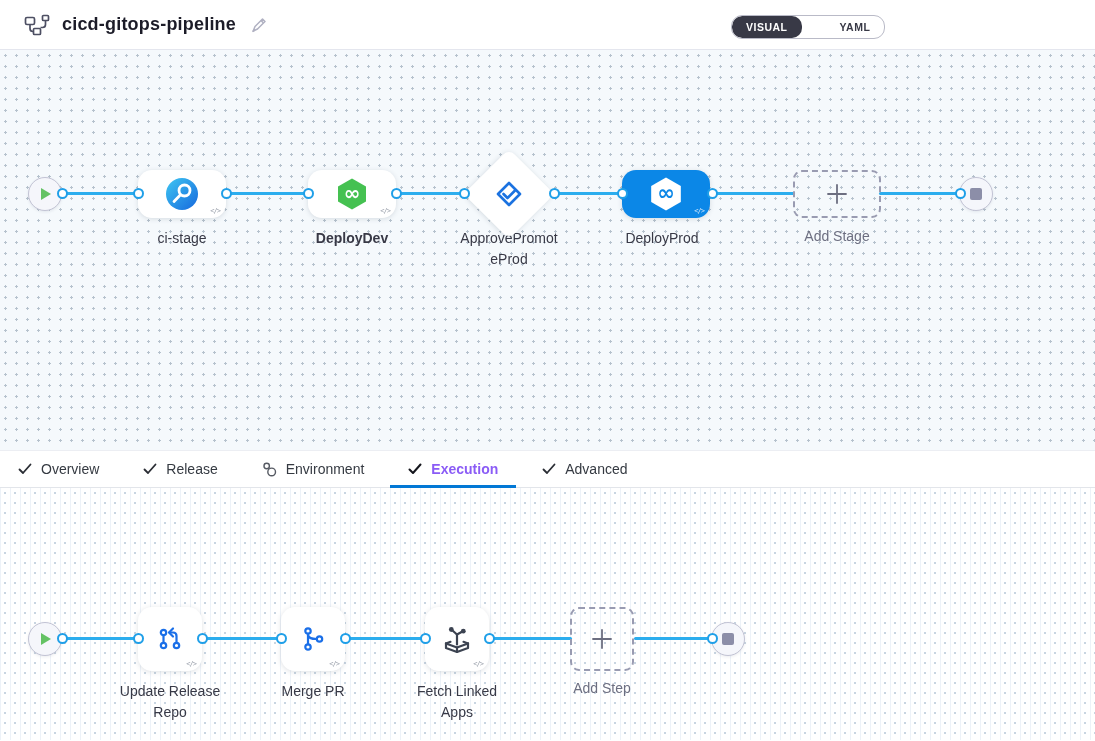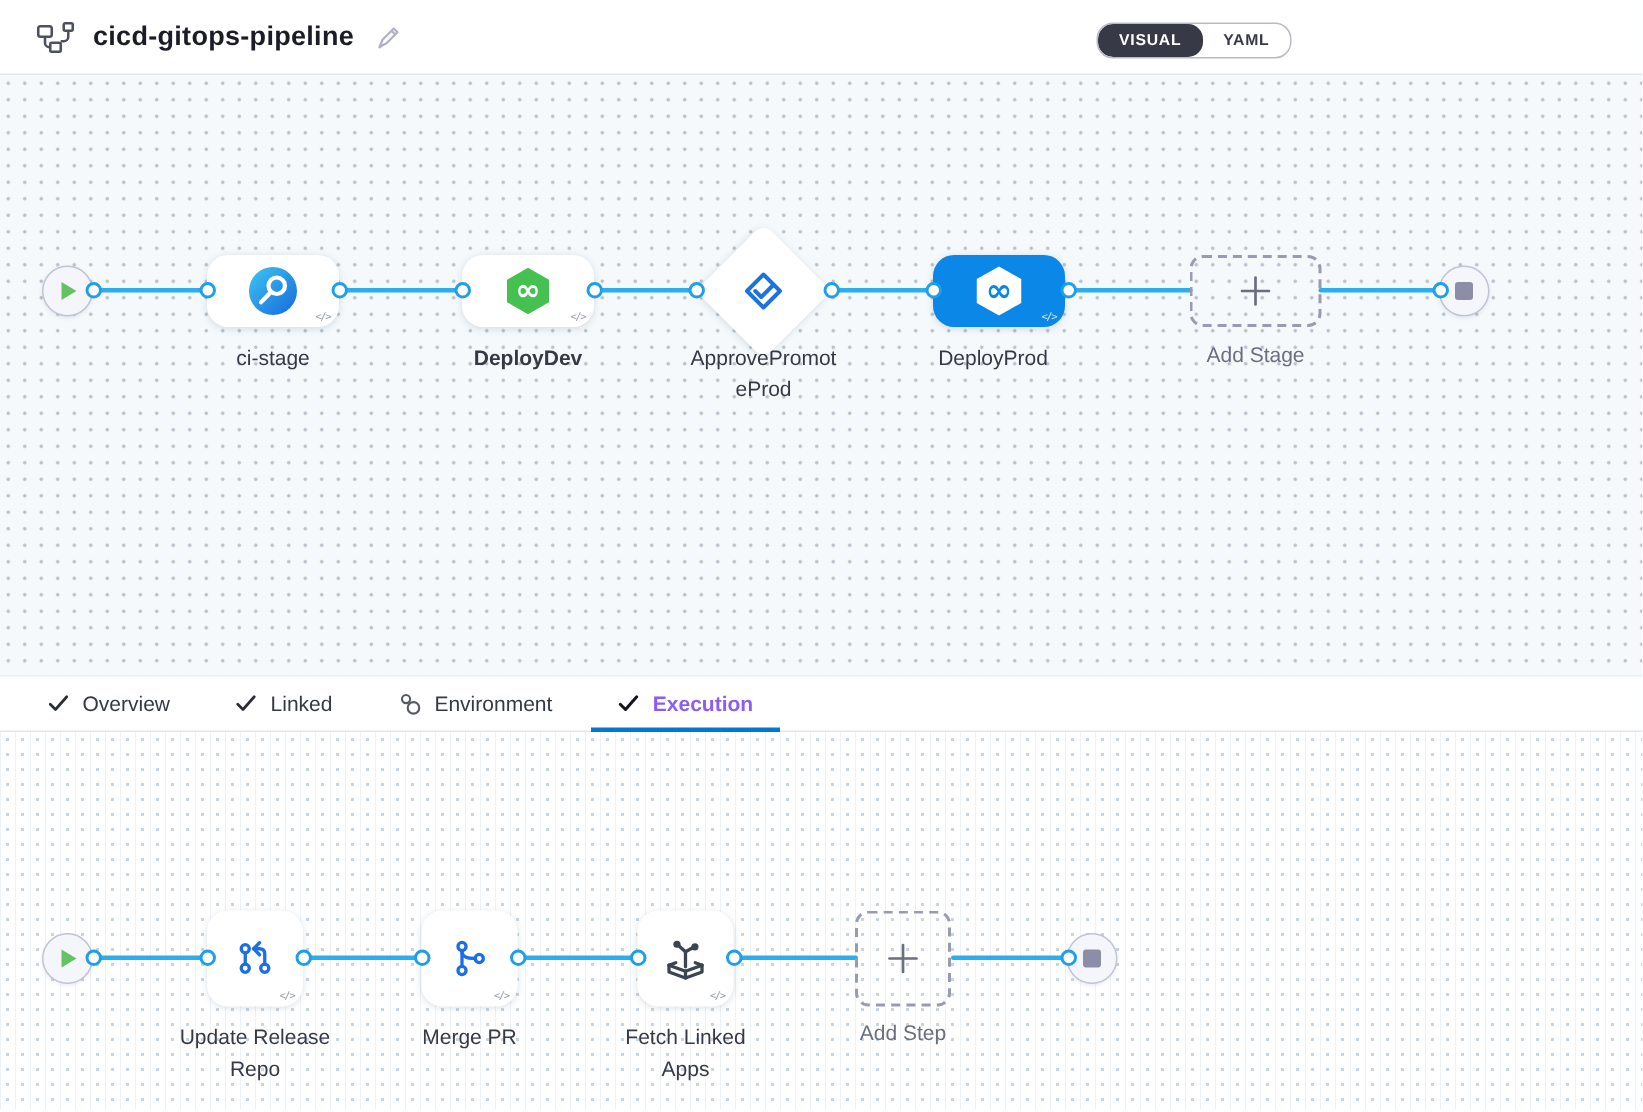--- a/index.html
+++ b/index.html
@@ -8,21 +8,21 @@
   
   .header {
     position:relative; height:50px; background:#fff;
     border-bottom:1px solid #e4e6ee; display:flex; align-items:center; padding-left:24px;
   }
   .pipe-icon { width:26px; height:22px; margin-right:12px; }
   .title { font-size:18px; font-weight:700; color:#1c1c28; letter-spacing:.2px;text-align:right; }
   .pencil { width:18px; height:18px; margin-left:14px; cursor:pointer; }
   .toggle {
     position:absolute; left:731px; top:15px; height:24px; display:flex; align-items:stretch;
-    border:1px solid #b9bac7; border-radius:11px; overflow:hidden; background:#fff;
+    border:1px solid #b9bac7; border-radius:11px; overflow:hidden; background:#fff;gap:24px;
   }
   .toggle .seg { display:flex; align-items:center; padding:0 14px; font-size:10.5px; font-weight:700; letter-spacing:.5px; cursor:pointer; }
   .toggle .seg.active { background:#383946; color:#fff; border-radius:10px; }
   .toggle .seg.inactive { color:#383946; }
 
   
   .canvas-stages {
     position:relative; height:400px;
     background-color:#f5f9fc;
     background-image: radial-gradient(circle, #b6c2cd 1.1px, transparent 1.4px);
@@ -75,21 +75,21 @@
 
   .node-label {
     position:absolute; z-index:3; text-align:center; font-size:14px; color:#383946; line-height:21px;
   }
   .node-label.gray { color:#6c6e80; }
   .node-label.breakword { word-break:break-all; }
 
   
   .tabbar {
     height:38px; background:#fff; border-top:1px solid #eceef3; border-bottom:1px solid #e2e5ea;
-    display:flex; align-items:stretch; padding-left:14px; gap:8px;
+    display:flex; align-items:stretch; gap:8px;
   }
   .tab {
     display:flex; align-items:center; gap:9px; padding:0 18px; font-size:14px; color:#353a42;
     cursor:pointer; position:relative;
   }
   .tab.active { font-weight:700; color:#8b5cf6; }
   .tab.active::after {
     content:""; position:absolute; left:0; right:0; bottom:-1px; height:3px; background:#0278d5;
   }
 </style>
@@ -208,36 +208,42 @@
   <div class="tab">
     <svg width="14" height="12" viewBox="0 0 14 12">
       <path d="M1.5 6.5 L5 10 L12.5 1.5" fill="none" stroke="#2a2d34" stroke-width="1.8" stroke-linecap="round" stroke-linejoin="round"></path>
     </svg>
     <span>Overview</span>
   </div>
   <div class="tab">
     <svg width="14" height="12" viewBox="0 0 14 12">
       <path d="M1.5 6.5 L5 10 L12.5 1.5" fill="none" stroke="#2a2d34" stroke-width="1.8" stroke-linecap="round" stroke-linejoin="round"></path>
     </svg>
-    <span>Linked</span>
+    <span>Release</span>
   </div>
   <div class="tab">
     <svg width="15" height="15" viewBox="0 0 16 16">
       <g fill="none" stroke="#565a63" stroke-width="1.5">
         <circle cx="5" cy="4.3" r="2.9"></circle>
           <circle cx="10.3" cy="10.6" r="4.1"></circle>
       </g>
     </svg>
     <span>Environment</span>
   </div>
   <div class="tab active">
     <svg width="14" height="12" viewBox="0 0 14 12">
       <path d="M1.5 6.5 L5 10 L12.5 1.5" fill="none" stroke="#14151c" stroke-width="2" stroke-linecap="round" stroke-linejoin="round"></path>
     </svg>
     <span>Execution</span>
+  </div>
+  <div class="tab">
+    <svg width="14" height="12" viewBox="0 0 14 12">
+      <path d="M1.5 6.5 L5 10 L12.5 1.5" fill="none" stroke="#2a2d34" stroke-width="1.8" stroke-linecap="round" stroke-linejoin="round"></path>
+    </svg>
+    <span>Advanced</span>
   </div>
 </div>
 
 <div class="canvas-steps">
 
   <div class="cline" style="left:60px;  top:149px; width:80px;"></div>
   <div class="cline" style="left:202px; top:149px; width:81px;"></div>
   <div class="cline" style="left:345px; top:149px; width:82px;"></div>
   <div class="cline" style="left:489px; top:149px; width:83px;"></div>
   <div class="cline" style="left:634px; top:149px; width:81px;"></div>

